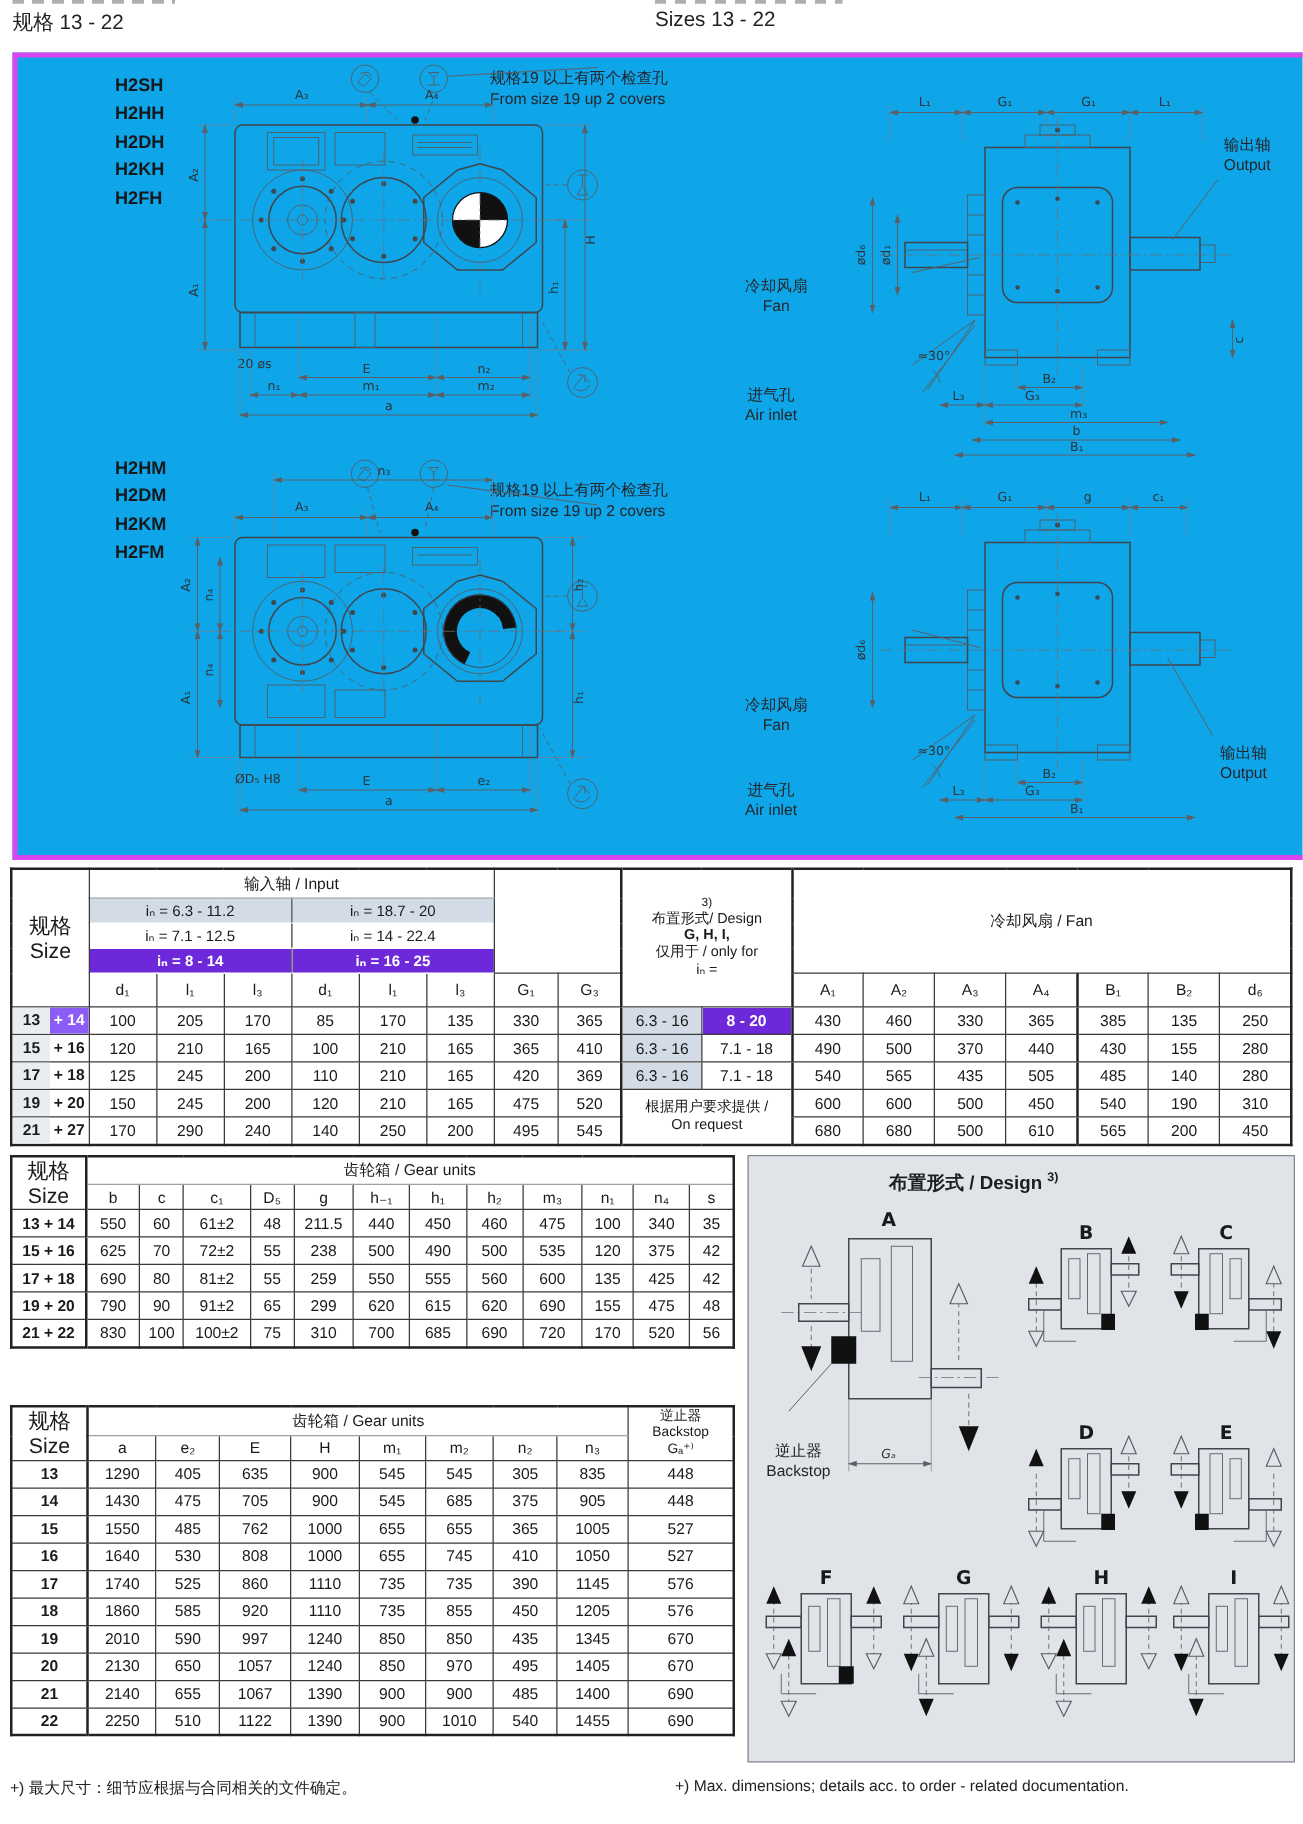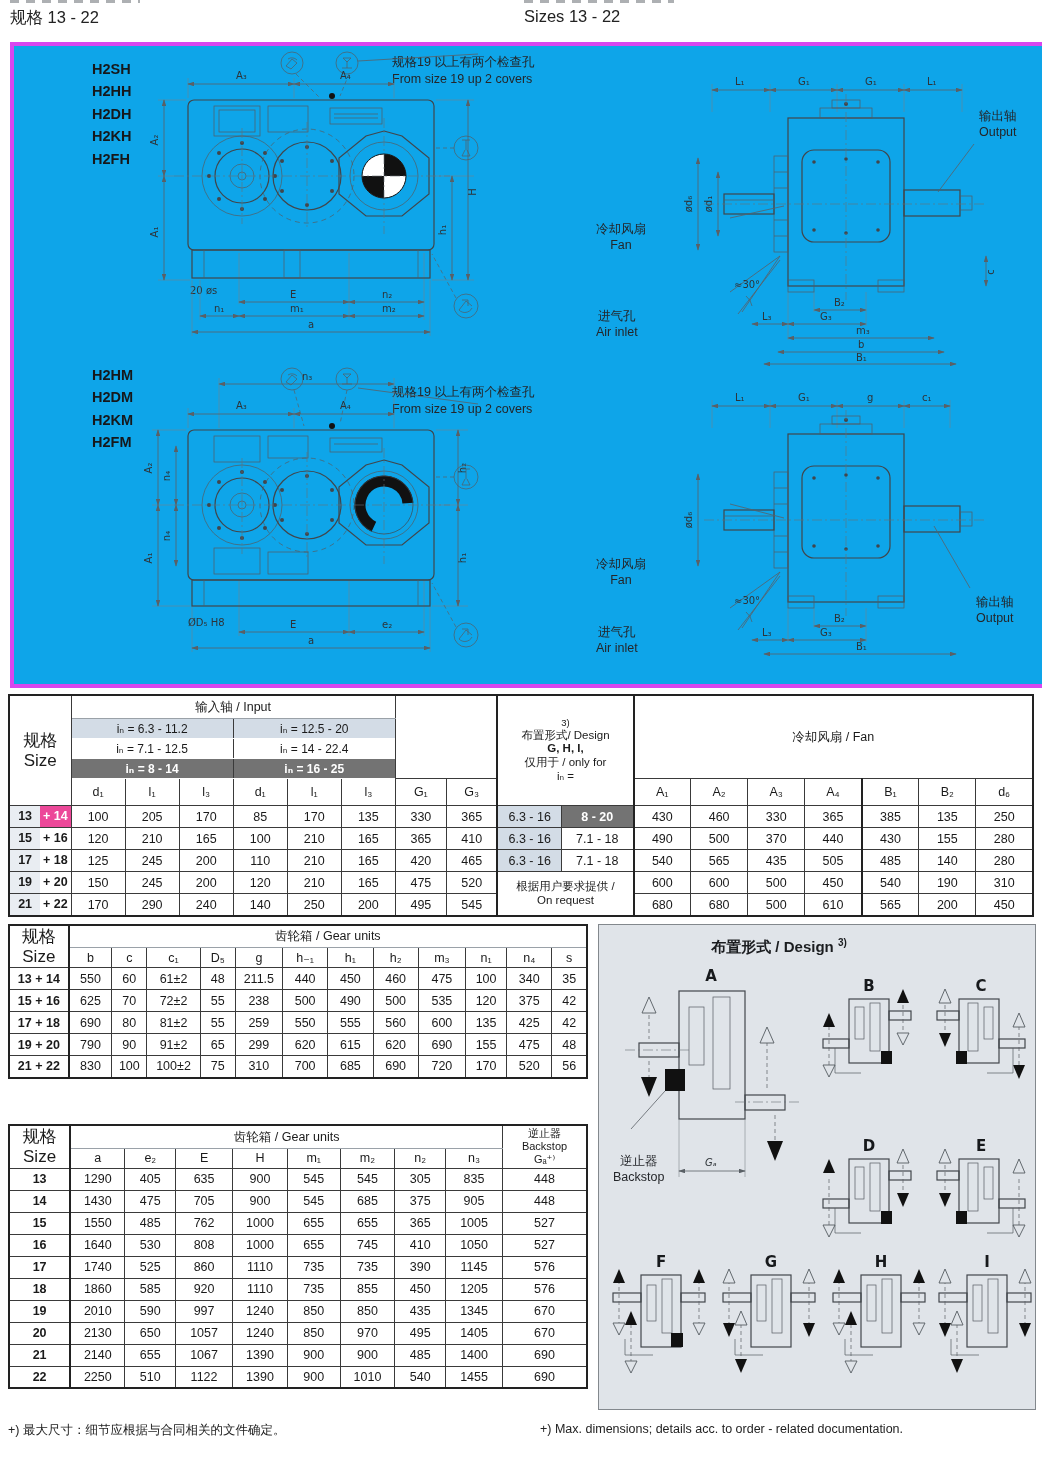--- a/index.html
+++ b/index.html
@@ -19,37 +19,37 @@
   .d{stroke:#5a6066;stroke-width:.8;fill:none;}
   .x{stroke:#7a8086;stroke-width:.55;fill:none;}
   .cl{stroke:#6a7076;stroke-width:.6;fill:none;stroke-dasharray:10 3 2 3;}
   .dash{stroke:#5a6066;stroke-width:.7;fill:none;stroke-dasharray:4 3;}
   
   table{border-collapse:collapse;table-layout:fixed;}
   th,td{border:1px solid #3a3a3a;text-align:center;vertical-align:middle;padding:1px 2px;font-size:12.5px;font-weight:400;overflow:hidden;white-space:nowrap;}
   table{border:2px solid #222;}
   tbody th{font-weight:700;}
   .shade-blue{background:#d3dce6;}
-  .shade-gray{background:#737373;color:#fff;font-weight:700;}
+  .shade-gray{background:#6d28d9;color:#fff;font-weight:700;}
   .band{border-left:1px solid #3a3a3a;border-right:1px solid #3a3a3a;border-top:1px solid #fff;border-bottom:1px solid #fff;font-size:12px;}
   .t1{left:8px;top:694px;width:1026px;}
   .t2{left:8px;top:924px;width:580px;}
   .t3{left:8px;top:1124px;width:580px;}
   .t1 thead tr.r1 th{height:20px;}
   .t1 thead tr.band-r td{height:17px;}
   .t1 thead tr.lbl th{height:24px;}
   .t1 tbody tr{height:22px;}
   .t2 tbody tr,.t3 tbody tr{height:22px;}
   .sizehead{font-size:17px;line-height:1.15;}
   .design-head{font-size:11.5px;line-height:1.2;}
   .design-head .sup{font-size:9.5px;display:block;}
   .t1 tbody th{padding:0;}
   .sz-a,.sz-b{display:inline-block;width:50%;box-sizing:border-box;height:100%;line-height:21px;}
   .sz-a{background:#e9edf2;}
-  .hl{background:#ec4899;color:#fff;}
+  .hl{background:#8b5cf6;color:#fff;}
   .thick-l{border-left:2px solid #222;}
   .thick-r{border-right:2px solid #222;}
   .on-request{font-size:11.5px;line-height:1.15;white-space:normal;padding:0 13px;}
   .bk-head{font-size:11px;line-height:1.2;}
   
   .designbox{left:598px;top:924px;width:436px;height:484px;background:#e0e4e9;border:1px solid #83888d;}
   .designtitle{font-size:15px;font-weight:bold;color:#1b1d20;}
   .designtitle sup{font-size:10px;}
   .dletter{font-size:15px;font-weight:bold;fill:#17191c;}
   .foot{font-size:12.5px;color:#222;}
@@ -525,21 +525,21 @@
         <span class="sup">3)</span>
         <div>布置形式/ Design</div>
         <div style="font-weight:bold">G, H, I,</div>
         <div>仅用于 / only for</div>
         <div>iₙ =</div>
       </th>
       <th colspan="7" rowspan="4" class="thick-l">冷却风扇 / Fan</th>
     </tr>
     <tr class="band-r">
       <td colspan="3" class="band shade-blue">iₙ = 6.3 - 11.2</td>
-      <td colspan="3" class="band shade-blue">iₙ = 12.5 - 20</td>
+      <td colspan="3" class="band shade-blue">iₙ = 18.7 - 20</td>
     </tr>
     <tr class="band-r">
       <td colspan="3" class="band">iₙ = 7.1 - 12.5</td>
       <td colspan="3" class="band">iₙ = 14 - 22.4</td>
     </tr>
     <tr class="band-r">
       <td colspan="3" class="band shade-gray">iₙ = 8 - 14</td>
       <td colspan="3" class="band shade-gray">iₙ = 16 - 25</td>
     </tr>
     <tr class="lbl">
@@ -603,21 +603,21 @@
       </tr>
       <tr>
         <th><span class="sz-a">17</span><span class="sz-b">+ 18</span></th>
         <td>125</td>
         <td>245</td>
         <td>200</td>
         <td>110</td>
         <td>210</td>
         <td>165</td>
         <td>420</td>
-        <td>465</td>
+        <td>369</td>
         <td class="shade-blue thick-l">6.3 - 16</td>
         <td>7.1 - 18</td>
         <td class="thick-l">540</td>
         <td>565</td>
         <td>435</td>
         <td>505</td>
         <td class="thick-l">485</td>
         <td>140</td>
         <td>280</td>
       </tr>
@@ -634,21 +634,21 @@
         <td class="on-request thick-l" colspan="2" rowspan="2"><span>根据用户要求提供</span><span> / On request</span></td>
         <td class="thick-l">600</td>
         <td>600</td>
         <td>500</td>
         <td>450</td>
         <td class="thick-l">540</td>
         <td>190</td>
         <td>310</td>
       </tr>
       <tr>
-        <th><span class="sz-a">21</span><span class="sz-b">+ 22</span></th>
+        <th><span class="sz-a">21</span><span class="sz-b">+ 27</span></th>
         <td>170</td>
         <td>290</td>
         <td>240</td>
         <td>140</td>
         <td>250</td>
         <td>200</td>
         <td>495</td>
         <td>545</td>
         <td class="thick-l">680</td>
         <td>680</td>

